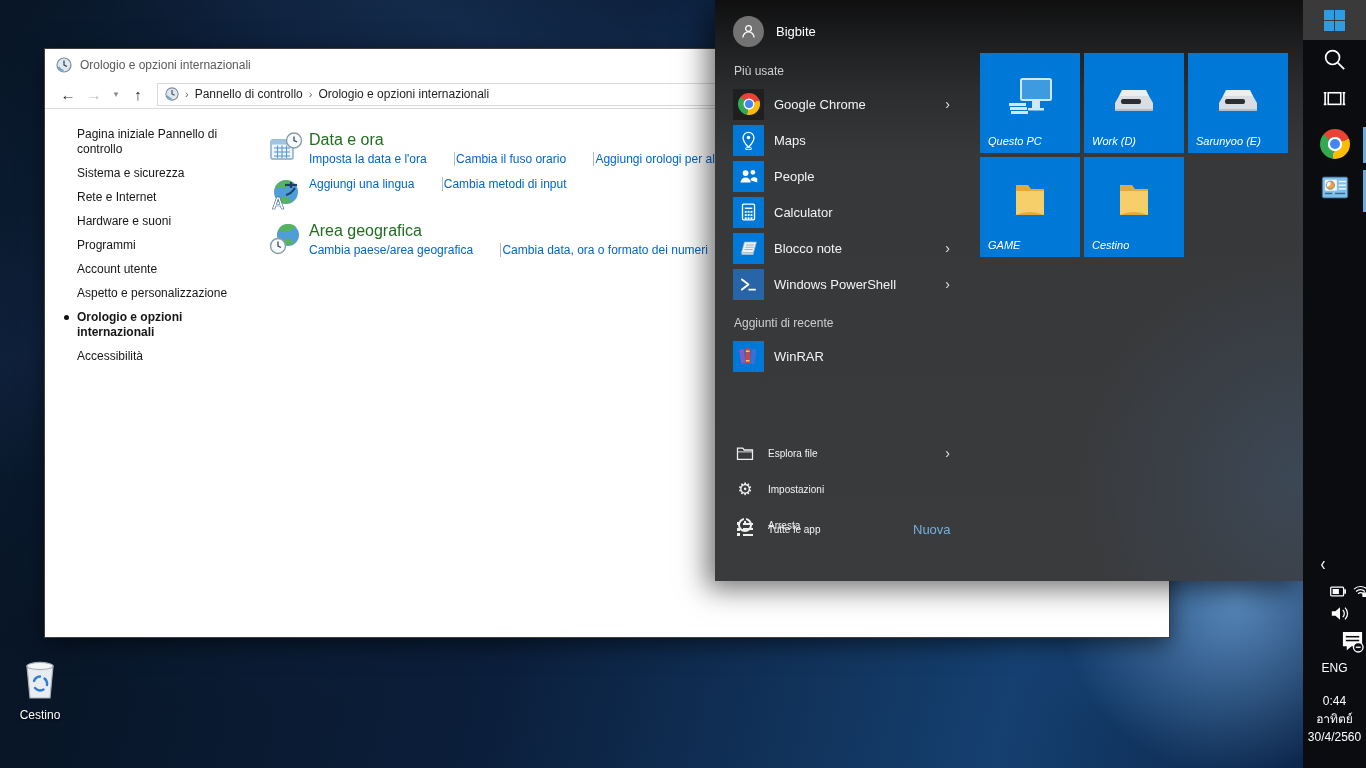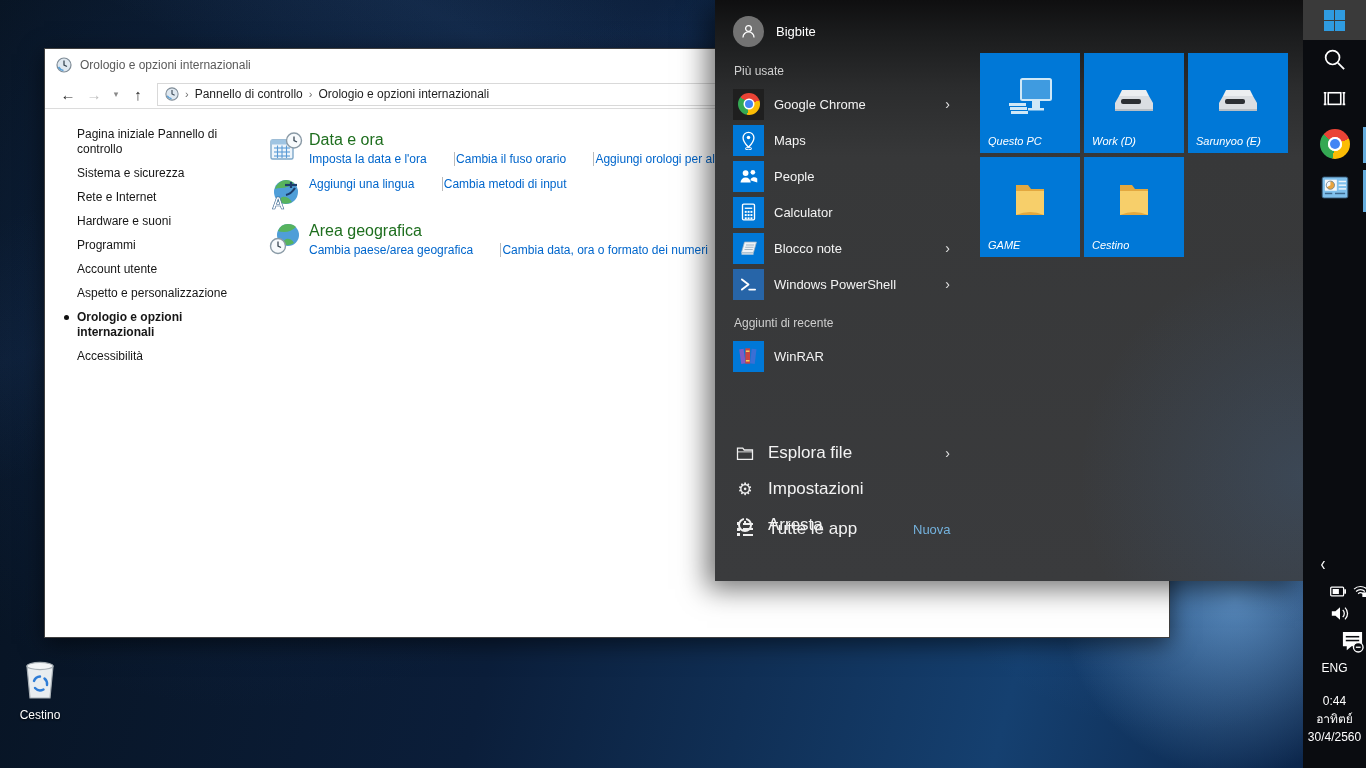--- a/index.html
+++ b/index.html
@@ -105,21 +105,21 @@
   .chrome-ball .mid { position:absolute; left:50%; top:50%; transform:translate(-50%,-50%);
     border-radius:50%; background:#fff; }
   .chrome-ball .dot { position:absolute; left:50%; top:50%; transform:translate(-50%,-50%);
     border-radius:50%; background:#4285f4; }
 
   .footer-row {
     position:absolute; left:20px; width:215px; height:36px;
     display:flex; align-items:center; cursor:pointer;
   }
   .footer-icon { width:20px; height:20px; flex:none; display:flex; align-items:center; justify-content:center; }
-  .footer-label { margin-left:13px; font-size:17px; color:#f3f3f3; }
+  .footer-label { margin-left:13px; font-size:10px; color:#f3f3f3; }
   .footer-badge { position:absolute; left:178px; font-size:13px; color:#74b2dd; }
   .gear-glyph { font-size:17px; color:#f0f0f0; line-height:1; font-family:"DejaVu Sans",sans-serif; }
   .power-circle { width:14px; height:14px; border:2px solid #f0f0f0; border-radius:50%; position:relative; }
   .power-circle::after { content:""; position:absolute; left:50%; top:-6px; transform:translateX(-50%);
     width:2px; height:7px; background:#3a3b3d; box-shadow:0 0 0 0; }
   .power-line { position:absolute; left:50%; top:-3px; transform:translateX(-50%); width:2px; height:7px; background:#f0f0f0; }
   .list-icon { width:16px; height:14px; display:flex; flex-direction:column; justify-content:space-between; }
   .list-icon .li-row { display:flex; align-items:center; gap:3px; }
   .list-icon .li-sq { width:3px; height:3px; background:#f0f0f0; }
   .list-icon .li-ln { height:2px; flex:1; background:#f0f0f0; }

